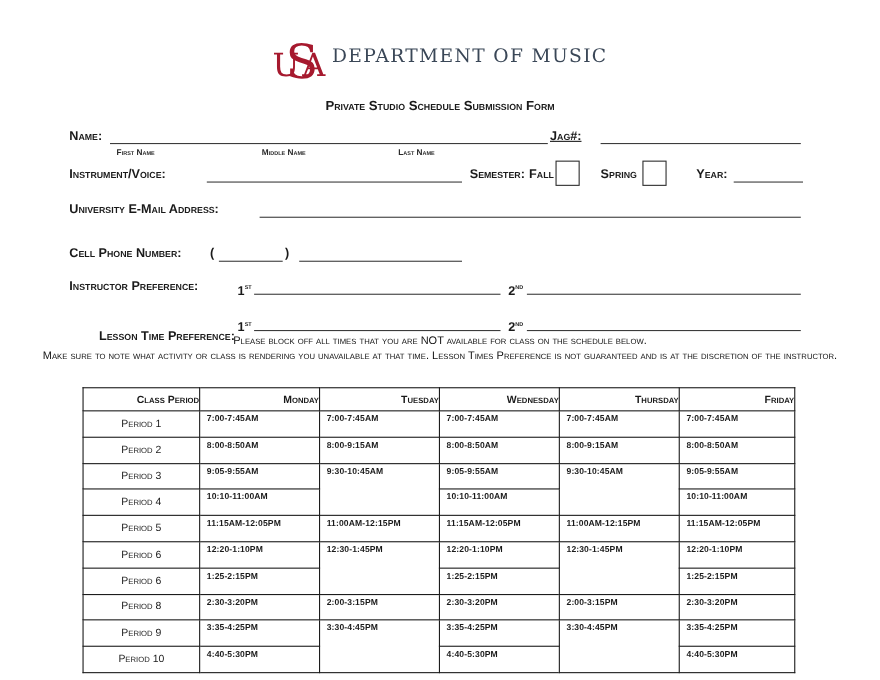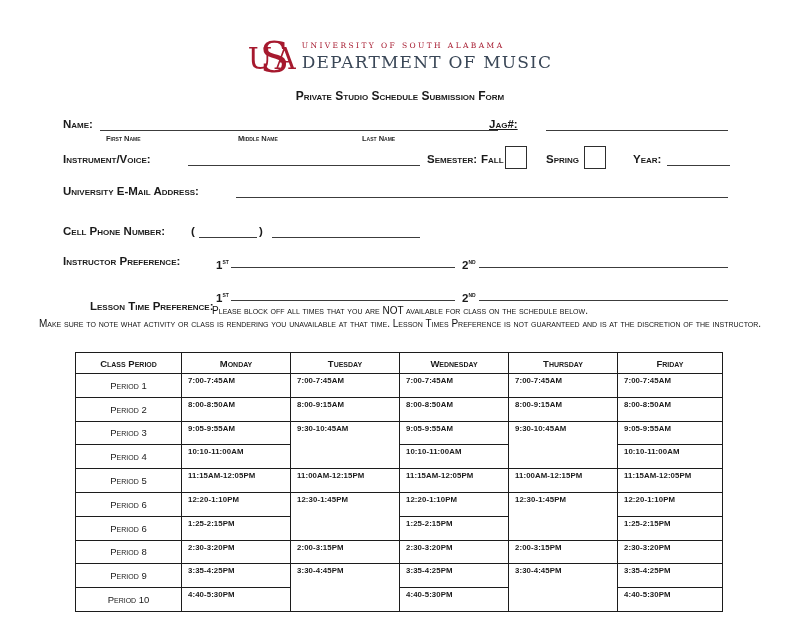--- a/index.html
+++ b/index.html
@@ -68,21 +68,21 @@
     white-space: nowrap;
   }
   .wline {
     position: absolute; height: 14px;
     border-bottom: 1.5px solid #3c3c3c;
   }
   .ord sup { font-size: 7px; font-weight: 700; vertical-align: super; }
 
   #name-label        { left: 63px;  top: 117px; }
   #line-name         { left: 100px; top: 117px; width: 398px; }
-  #jag-label         { left: 489px; top: 117px; text-decoration: underline; }
+  #jag-label         { left: 500px; top: 117px; text-decoration: underline; }
   #line-jag          { left: 546px; top: 117px; width: 182px; }
 
   #first-name-cap    { left: 106px; top: 134px; }
   #middle-name-cap   { left: 238px; top: 134px; }
   #last-name-cap     { left: 362px; top: 134px; }
 
   #instrument-label  { left: 63px;  top: 152px; }
   #line-instrument   { left: 188px; top: 152px; width: 232px; }
   #semester-label    { left: 427px; top: 152px; }
   #fall-label        { left: 481px; top: 152px; }
@@ -138,21 +138,21 @@
     width: 647px;
   }
   table.schedule th, table.schedule td {
     border: 1.5px solid #1c1c1c;
     background: #ffffff;
   }
   table.schedule th {
     height: 21px;
     font-variant: small-caps;
     font-weight: 700; font-size: 9.5px;
-    text-align: center; vertical-align: middle;
+    text-align: right; vertical-align: middle;
   }
   td.period-cell {
     height: 18px;
     font-variant: small-caps;
     font-weight: 400; font-size: 9.5px;
     text-align: center; vertical-align: middle;
   }
   td.time-cell {
     font-weight: 700; font-size: 7.8px;
     text-align: left; vertical-align: top;
@@ -167,21 +167,20 @@
 <div class="page">
 
   <div class="letterhead">
     <div class="logo-group">
       <div class="monogram">
         <span class="mono-u">U</span>
         <span class="mono-s">S</span>
         <span class="mono-a">A</span>
       </div>
       <div class="logo-text">
-        <div class="univ-line">University of South Alabama</div>
         <div class="dept-line">Department of Music</div>
       </div>
     </div>
   </div>
 
   <div class="form-title">Private Studio Schedule Submission Form</div>
 
   <div class="lbl" id="name-label">Name:</div>
   <div class="wline" id="line-name"></div>
   <div class="lbl" id="jag-label">Jag#:</div>

